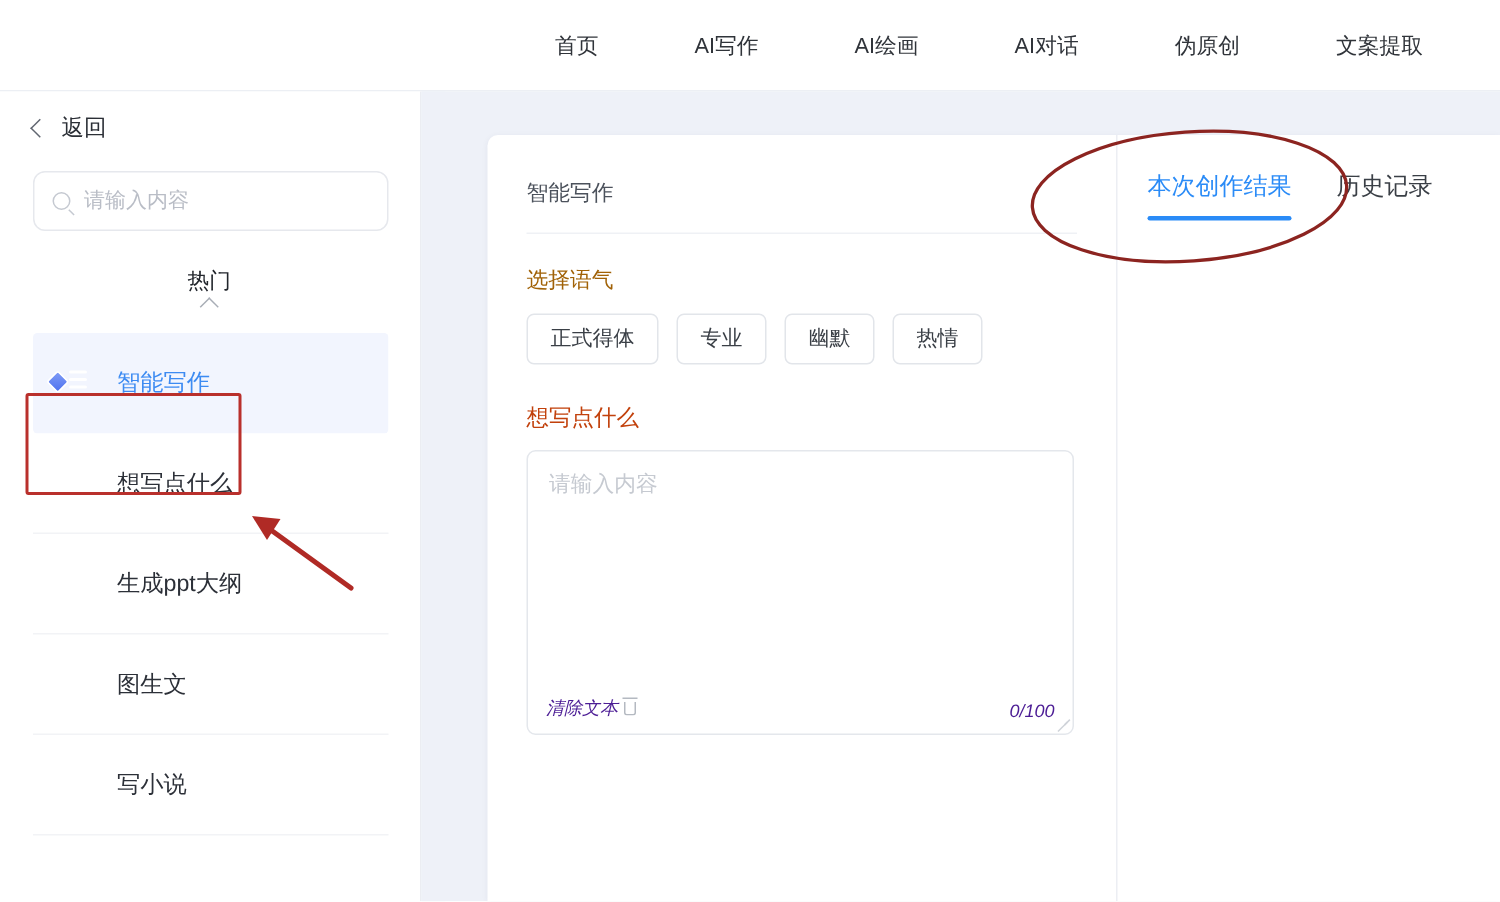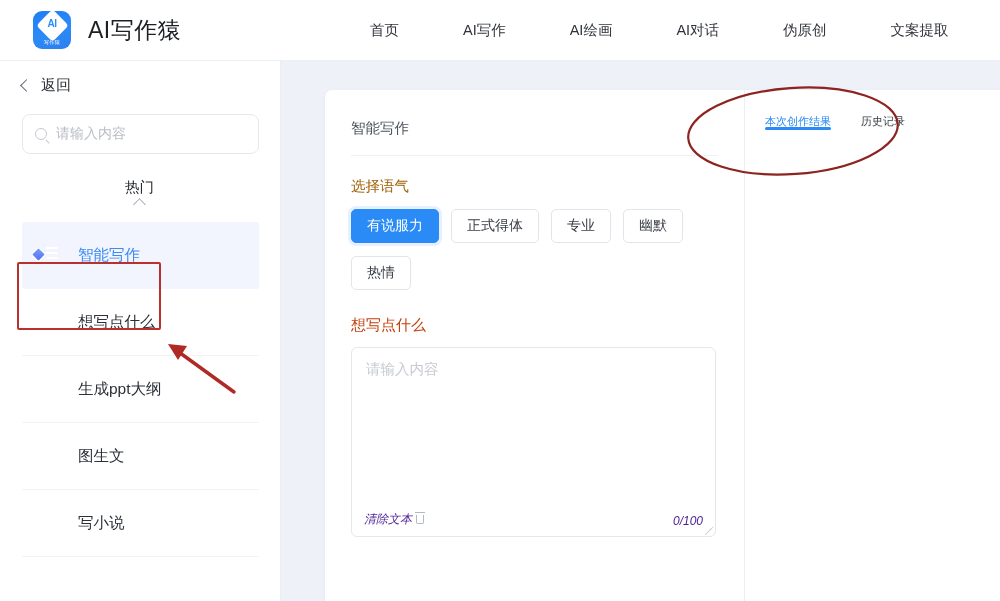--- a/index.html
+++ b/index.html
@@ -287,22 +287,22 @@
     width: 254px; height: 511px;
     background: #ffffff;
   }
   .tabs {
     display: flex; align-items: flex-start;
     padding: 24px 0 0 0;
     gap: 30px;
   }
   .tab {
     position: relative;
-    font-size: 11px; color: #3a3f46; cursor: pointer;
-    padding-bottom: 1px;
+    font-size: 16px; color: #3a3f46; cursor: pointer;
+    padding-bottom: 12px;
   }
   .tab:first-child { margin-left: 19px; }
   .tab.active { color: #2a8bf7; }
   .tab.active::after {
     content: ""; position: absolute; left: 0; right: 0; bottom: 0;
     height: 3px; background: #2a8bf7; border-radius: 2px;
   }
 
   
   .anno { position: absolute; pointer-events: none; }
@@ -314,28 +314,20 @@
     z-index: 40;
   }
   .anno-svg { left: 0; top: 0; width: 1000px; height: 601px; z-index: 41; }
 </style>
 </head>
 <body>
 
 <div id="app">
 
   <div class="header">
-    <div class="brand">
-      <div class="logo">
-        <div class="diamond"></div>
-        <div class="ai">AI</div>
-        <div class="sub">写作猿</div>
-      </div>
-      <div class="brand-title">AI写作猿</div>
-    </div>
 
     <div class="nav">
       <div class="nav-item">首页</div>
       <div class="nav-item">AI写作</div>
       <div class="nav-item">AI绘画</div>
       <div class="nav-item">AI对话</div>
       <div class="nav-item">伪原创</div>
       <div class="nav-item">文案提取</div>
     </div>
   </div>
@@ -403,21 +395,20 @@
     <div class="gutter"></div>
 
     <div class="card">
 
       <div class="card-left">
         <div class="panel-title">智能写作</div>
 
         <div class="field-label">选择语气</div>
 
         <div class="chips">
-          <div class="chip selected">有说服力</div>
           <div class="chip">正式得体</div>
           <div class="chip">专业</div>
           <div class="chip">幽默</div>
           <div class="chip">热情</div>
         </div>
 
         <div class="ta-label">想写点什么</div>
 
         <div class="textarea">
           <div class="ta-ph">请输入内容</div>

